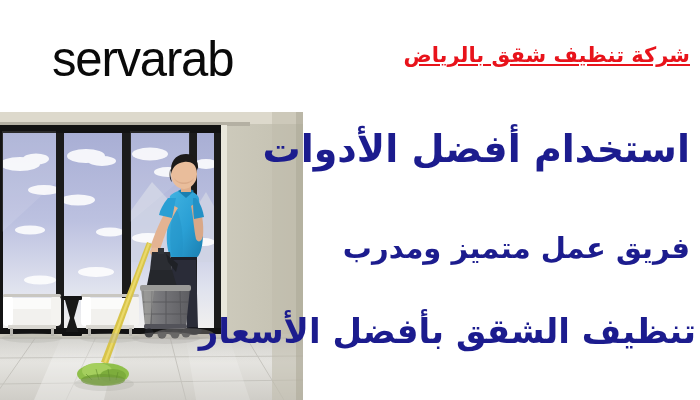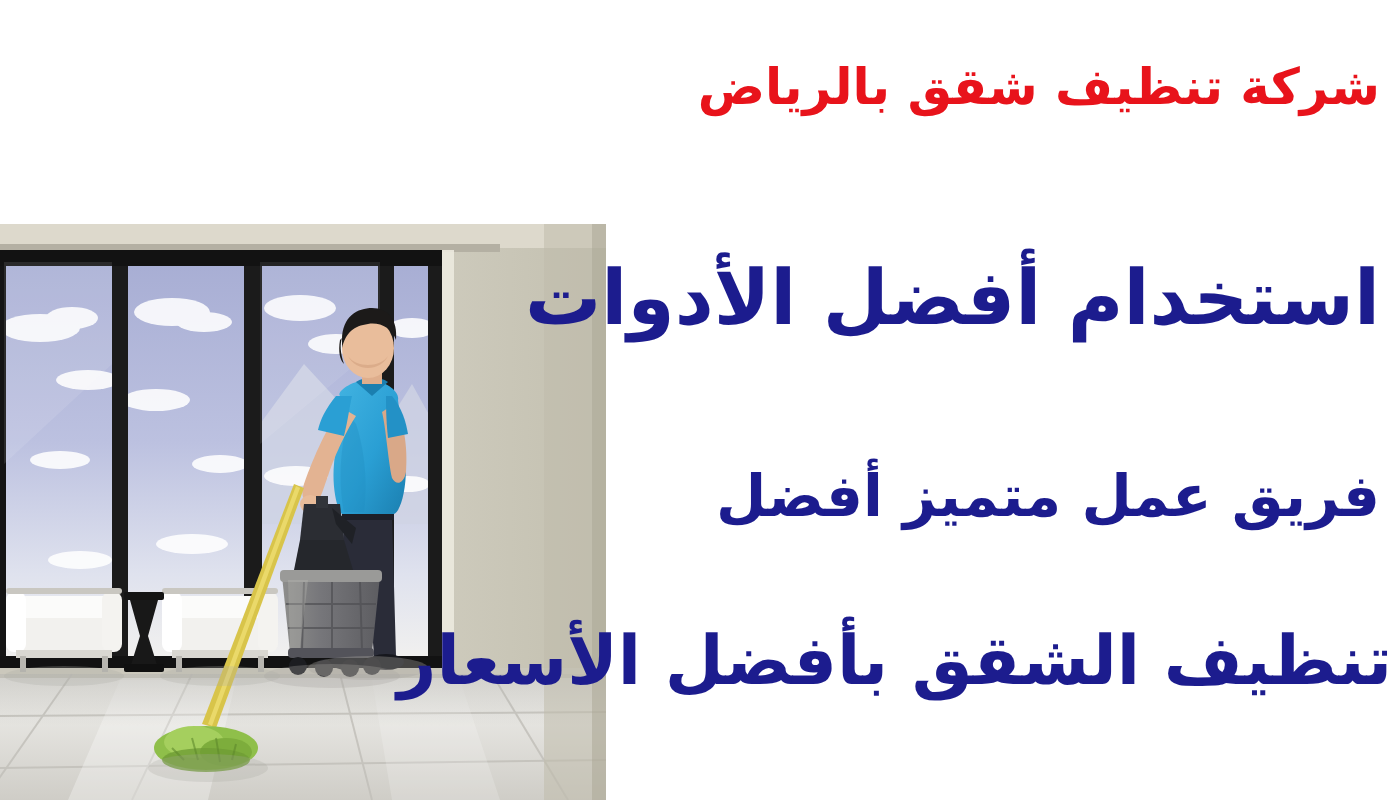--- a/index.html
+++ b/index.html
@@ -59,23 +59,24 @@
     right:10px;
     text-align:right;
     direction:rtl;
     unicode-bidi:isolate;
     font-family:"DejaVu Sans", sans-serif;
     font-weight:700;
     line-height:1.12;
     white-space:nowrap;
   }
   #ar-line-1 {
-    top:30px;
-    font-size:25px;
+    top:44px;
+    font-size:21px;
     color:#e8131b;
+    text-decoration:underline;
   }
   #ar-line-2 {
     top:128px;
     font-size:38px;
     color:#1c1c8e;
   }
   #ar-line-3 {
     top:232px;
     font-size:29px;
     color:#1c1c8e;
@@ -85,20 +86,23 @@
     right:4px;
     font-size:34px;
     color:#1c1c8e;
   }
 </style>
 </head>
 <body>
 
 <div id="canvas">
 
+  <div id="logo">
+    <span id="logo-text">servarab</span>
+  </div>
 
   <div id="photo">
     <svg viewBox="0 0 303 288" preserveAspectRatio="none">
       <defs>
         <linearGradient id="skyGrad" x1="0" y1="0" x2="0" y2="1">
           <stop offset="0%" stop-color="#a8aed4"></stop>
           <stop offset="45%" stop-color="#bcc1e0"></stop>
           <stop offset="78%" stop-color="#dfe2ee"></stop>
           <stop offset="100%" stop-color="#f2f1ef"></stop>
         </linearGradient>
@@ -315,18 +319,18 @@
       <rect x="272" y="0" width="31" height="288" fill="#bfbcab" opacity="0.55"></rect>
       <rect x="296" y="0" width="7" height="288" fill="#a9a694" opacity="0.5"></rect>
     </svg>
   </div>
 
   <div id="text-col">
     <div id="ar-line-1" class="ar-line">شركة تنظيف شقق بالرياض</div>
 
     <div id="ar-line-2" class="ar-line">استخدام أفضل الأدوات</div>
 
-    <div id="ar-line-3" class="ar-line">فريق عمل متميز أفضل</div>
+    <div id="ar-line-3" class="ar-line">فريق عمل متميز ومدرب</div>
 
     <div id="ar-line-4" class="ar-line">تنظيف الشقق بأفضل الأسعار</div>
   </div>
 
 </div>
 
 </body></html>

